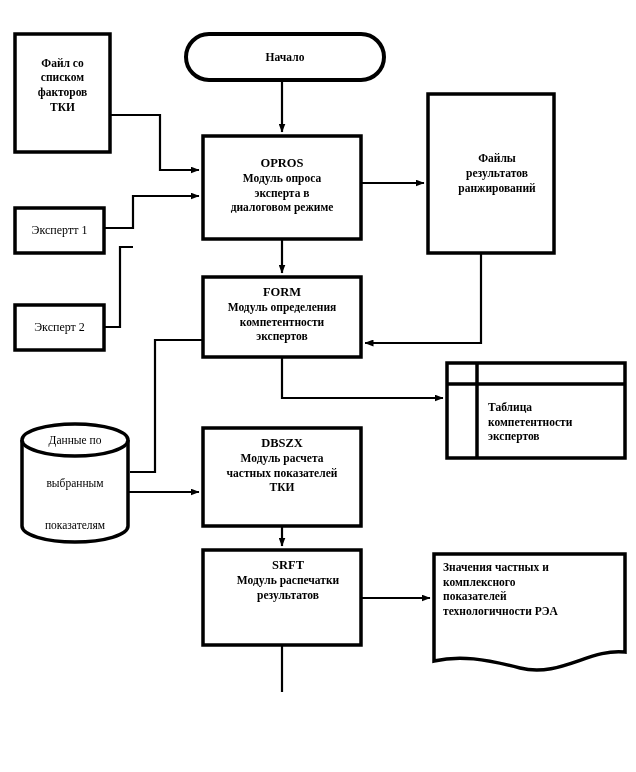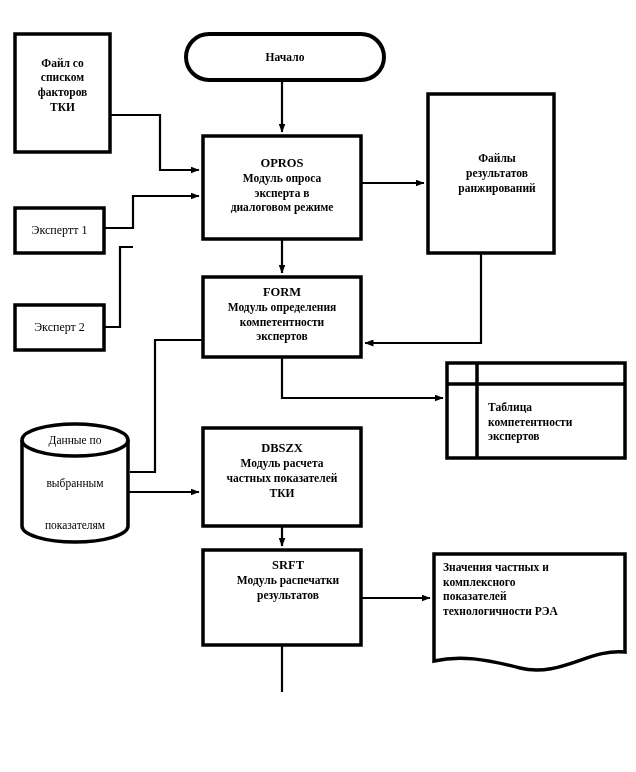--- a/index.html
+++ b/index.html
@@ -167,21 +167,21 @@
     <span class="ln">компетентности</span>
     <span class="ln">экспертов</span>
   </div>
 
   <div class="node-label" style="left:22px; top:452px; width:106px; height:62px; font-weight:normal; font-size:11.5px;gap:28px;">
     <span class="ln">Данные по</span>
     <span class="ln">выбранным</span>
     <span class="ln">показателям</span>
   </div>
 
-  <div class="node-label" style="left:203px; top:432px; width:158px; height:74px; justify-content:center; padding-top:3px;">
+  <div class="node-label" style="left:203px; top:432px; width:158px; height:74px; justify-content:flex-start; padding-top:3px;">
     <span class="ln mono-title" style="font-size:12.5px;">DBSZX</span>
     <span class="ln">Модуль расчета</span>
     <span class="ln">частных показателей</span>
     <span class="ln">ТКИ</span>
   </div>
 
   <div class="node-label" style="left:209px; top:554px; width:158px; height:62px; justify-content:flex-start; padding-top:3px;">
     <span class="ln mono-title" style="font-size:12.5px;">SRFT</span>
     <span class="ln">Модуль распечатки</span>
     <span class="ln">результатов</span>

